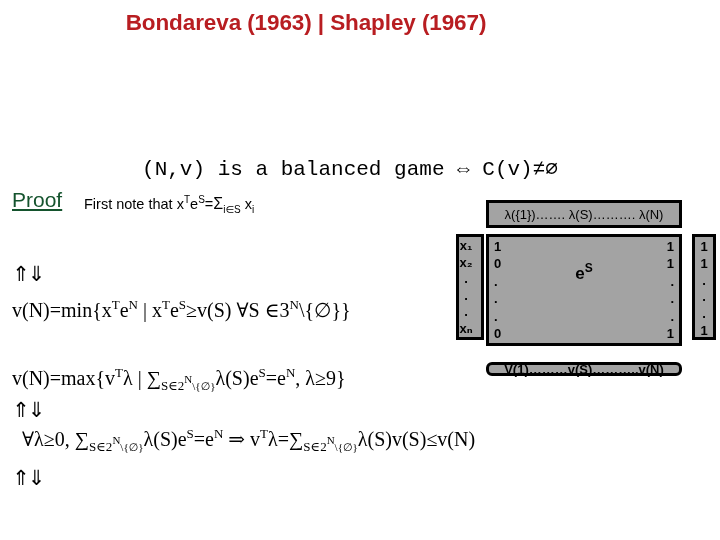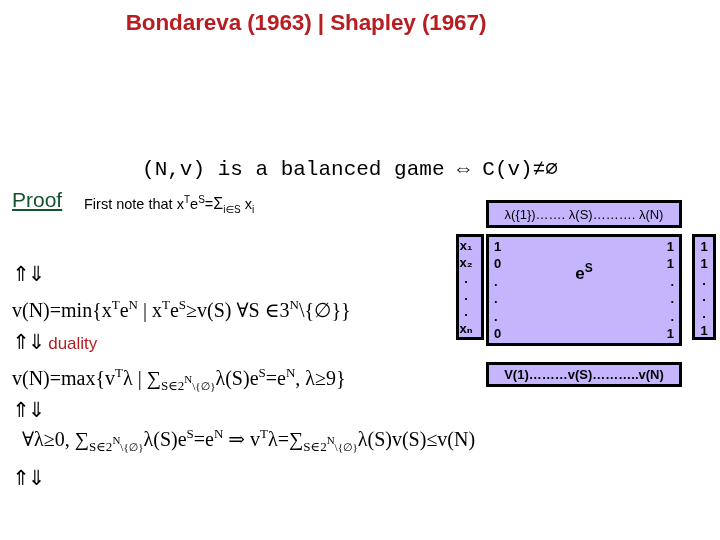--- a/index.html
+++ b/index.html
@@ -118,21 +118,21 @@
   .l-forall  { top: 426px; left: 22px; }
   .l-eq4     { top: 466px; }
   .l-final   { top: 500px; }
 
   
   .diagram { position: absolute; }
 
   .box {
     position: absolute;
     border: 3px solid #000000;
-    background: #c4b5fd;
+    background: #a3a3a3;
     box-sizing: border-box;
     font-family: "Liberation Sans", "DejaVu Sans", sans-serif;
     font-weight: bold;
     color: #000000;
   }
 
   
   .lambda-box {
     left: 486px;
     top: 200px;
@@ -196,25 +196,26 @@
   .ones-box .cell {
     text-align: center;
     line-height: 1;
   }
 
   
   .v-box {
     left: 486px;
     top: 362px;
     width: 196px;
-    height: 25px;
+    height: 14px;
     font-size: 13px;
     display: flex;
     align-items: center;
     justify-content: center;
+    border-radius: 6px;
   }
 </style>
 </head>
 <body>
 
 <div class="slide">
 
   <div class="title-block">
     <span class="title-line1">Bondareva (1963) | Shapley (1967)</span>
   </div>
@@ -228,24 +229,20 @@
 
 
   <div class="chain l-eq1">
     <span class="equiv">⇑⇓</span>
   </div>
 
   <div class="chain l-min">
     <span>v(N)=min{x</span><sup>T</sup><span>e</span><sup>N</sup><span> | x</span><sup>T</sup><span>e</span><sup>S</sup><span>≥v(S)  ∀S ∈3</span><sup>N</sup><span>\{∅}}</span>
   </div>
 
-  <div class="chain l-eq2">
-    <span class="equiv">⇑⇓</span>
-    <span class="duality">duality</span>
-  </div>
 
   <div class="chain l-max">
     <span>v(N)=max{v</span><sup>T</sup><span>λ | ∑</span><sub class="tiny">S∈2</sub><sub class="tinier" style="vertical-align:baseline;position:relative;top:-2px;">N</sub><sub class="tinier">\{∅}</sub><span>λ(S)e</span><sup>S</sup><span>=e</span><sup>N</sup><span>, λ≥9}</span>
   </div>
 
   <div class="chain l-eq3">
     <span class="equiv">⇑⇓</span>
   </div>
 
   <div class="chain l-forall">

